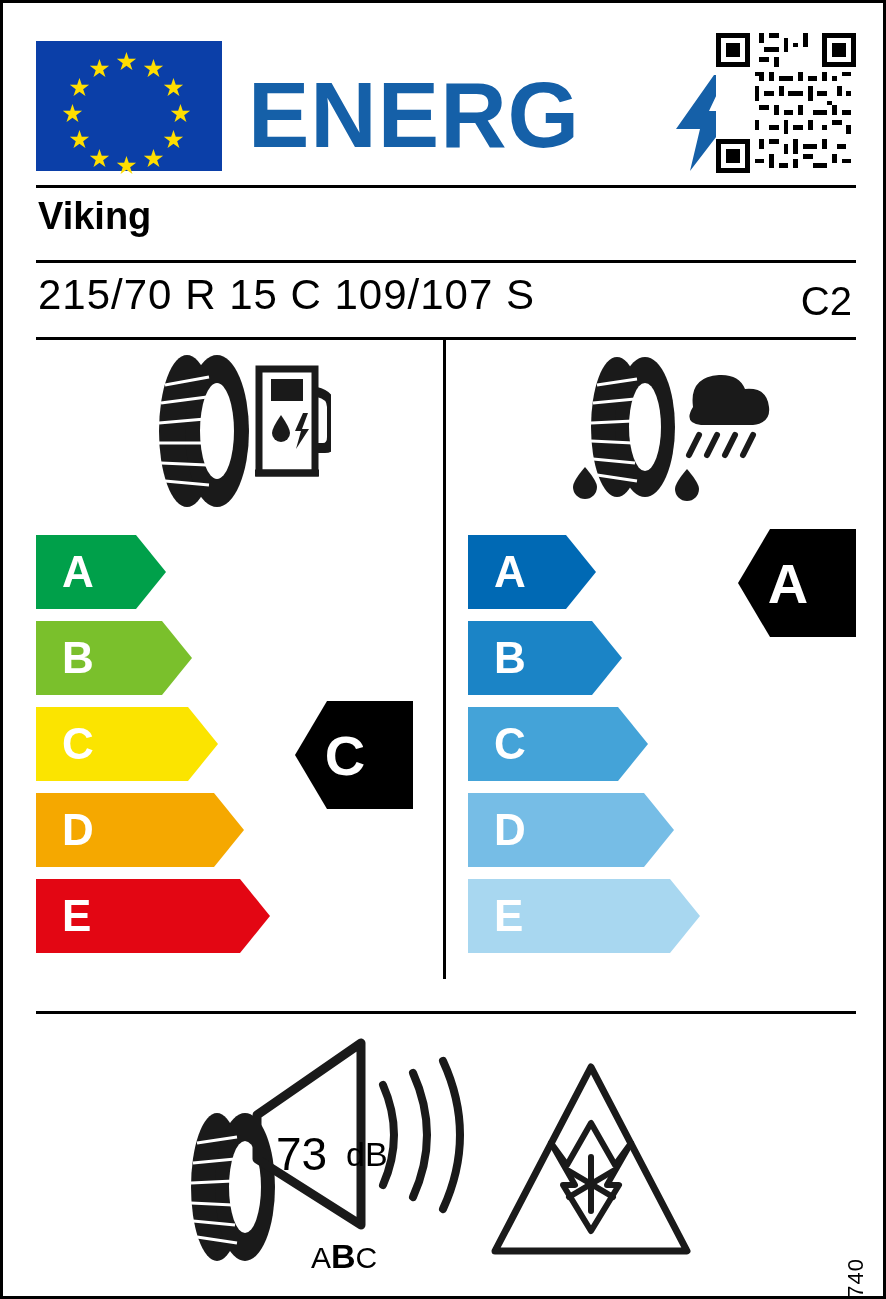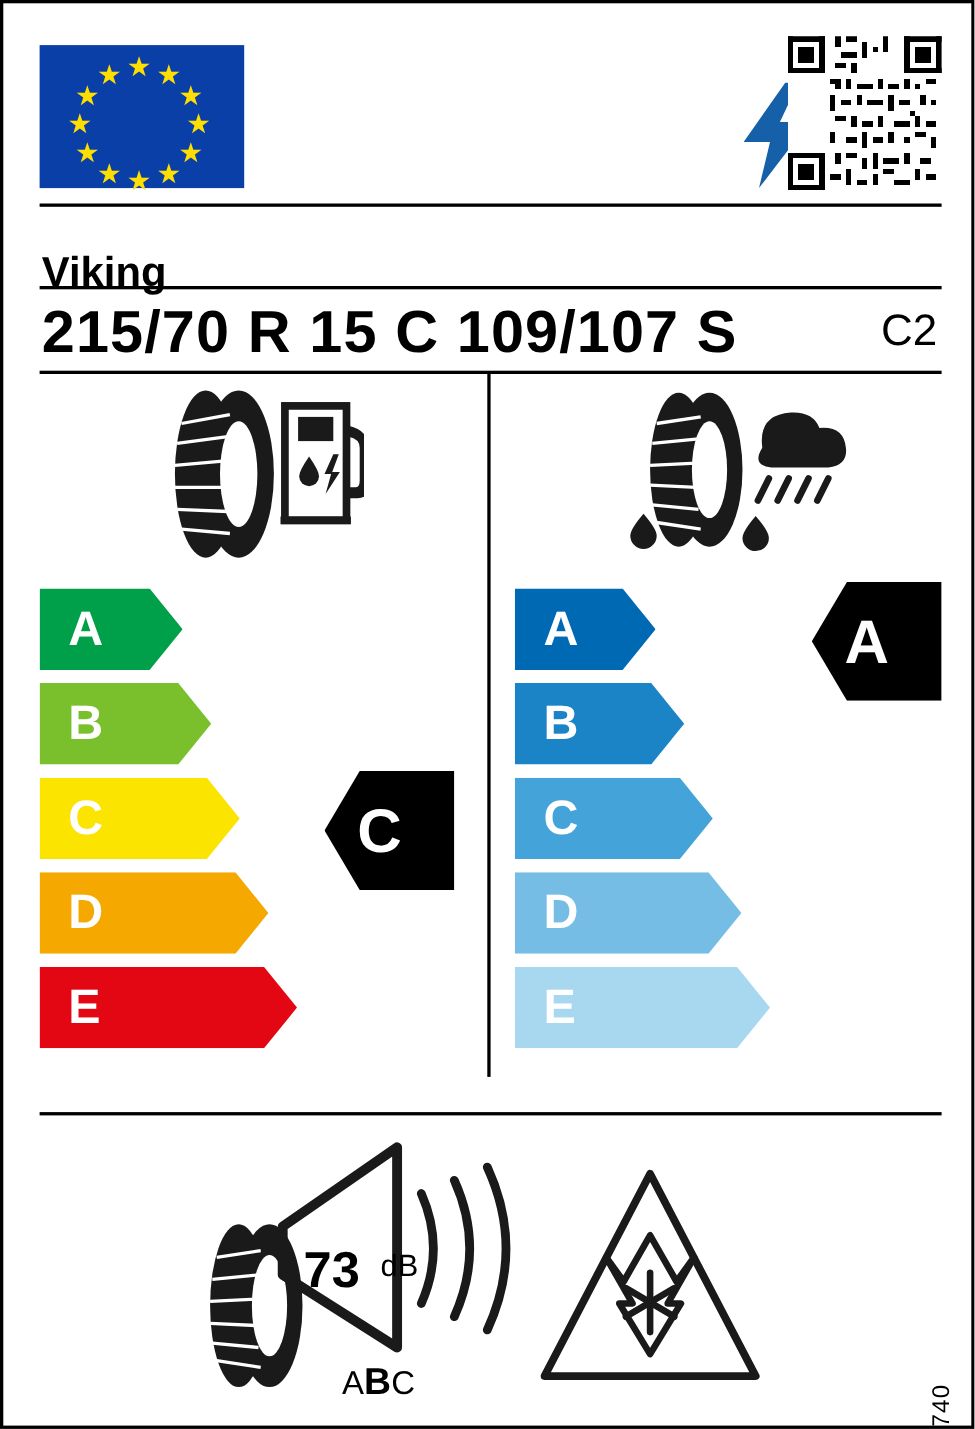--- a/index.html
+++ b/index.html
@@ -76,21 +76,20 @@
     width: 820px;
     height: 3px;
     background: #000;
   }
   .brand-row {
     position: absolute;
     left: 33px;
     top: 192px;
     width: 820px;
     height: 55px;
-    margin-top: 32px;
   }
   .brand-name {
     position: absolute;
     left: 2px;
     top: 0;
     font-size: 38px;
     font-weight: bold;
   }
   .article-no {
     position: absolute;
@@ -104,23 +103,22 @@
     position: absolute;
     left: 33px;
     top: 268px;
     width: 820px;
     height: 60px;
   }
   .size-text {
     position: absolute;
     left: 2px;
     top: 0;
-    font-size: 54px;
+    font-size: 42px;
     letter-spacing: 1px;
-    font-weight: bold;
   }
   .class-text {
     position: absolute;
     right: 4px;
     top: 8px;
     font-size: 40px;
   }
 
   
   .mid {
@@ -181,25 +179,25 @@
   .bottom {
     position: absolute;
     left: 33px;
     top: 1012px;
     width: 820px;
     height: 250px;
   }
   .db-value {
     position: absolute;
     font-size: 46px;
-    font-weight: bold;
+    font-weight: normal;
   }
   .db-unit {
     position: absolute;
-    font-size: 28px;
+    font-size: 34px;
   }
   .abc {
     position: absolute;
     font-size: 30px;
   }
   .abc b { font-size: 34px; }
 
   .year-code {
     position: absolute;
     right: 14px;
@@ -226,20 +224,21 @@
       <span class="eu-star" style="left:125px; top:86px;">★</span>
       <span class="eu-star" style="left:105px; top:105px;">★</span>
       <span class="eu-star" style="left:78px;  top:112px;">★</span>
       <span class="eu-star" style="left:51px;  top:105px;">★</span>
       <span class="eu-star" style="left:31px;  top:86px;">★</span>
       <span class="eu-star" style="left:24px;  top:60px;">★</span>
       <span class="eu-star" style="left:31px;  top:34px;">★</span>
       <span class="eu-star" style="left:51px;  top:15px;">★</span>
     </div>
 
+    <div class="energy-word">ENERG</div>
 
     <svg class="bolt" viewBox="0 0 60 96">
       <polygon points="38,0 0,54 24,54 14,96 60,36 33,36 50,0" fill="#1560a8"></polygon>
     </svg>
 
     <svg class="qr" viewBox="0 0 29 29" shape-rendering="crispEdges">
       <rect width="29" height="29" fill="#fff"></rect>
       <g fill="#000">
         <rect x="0" y="0" width="7" height="1"></rect>
           <rect x="0" y="6" width="7" height="1"></rect>

